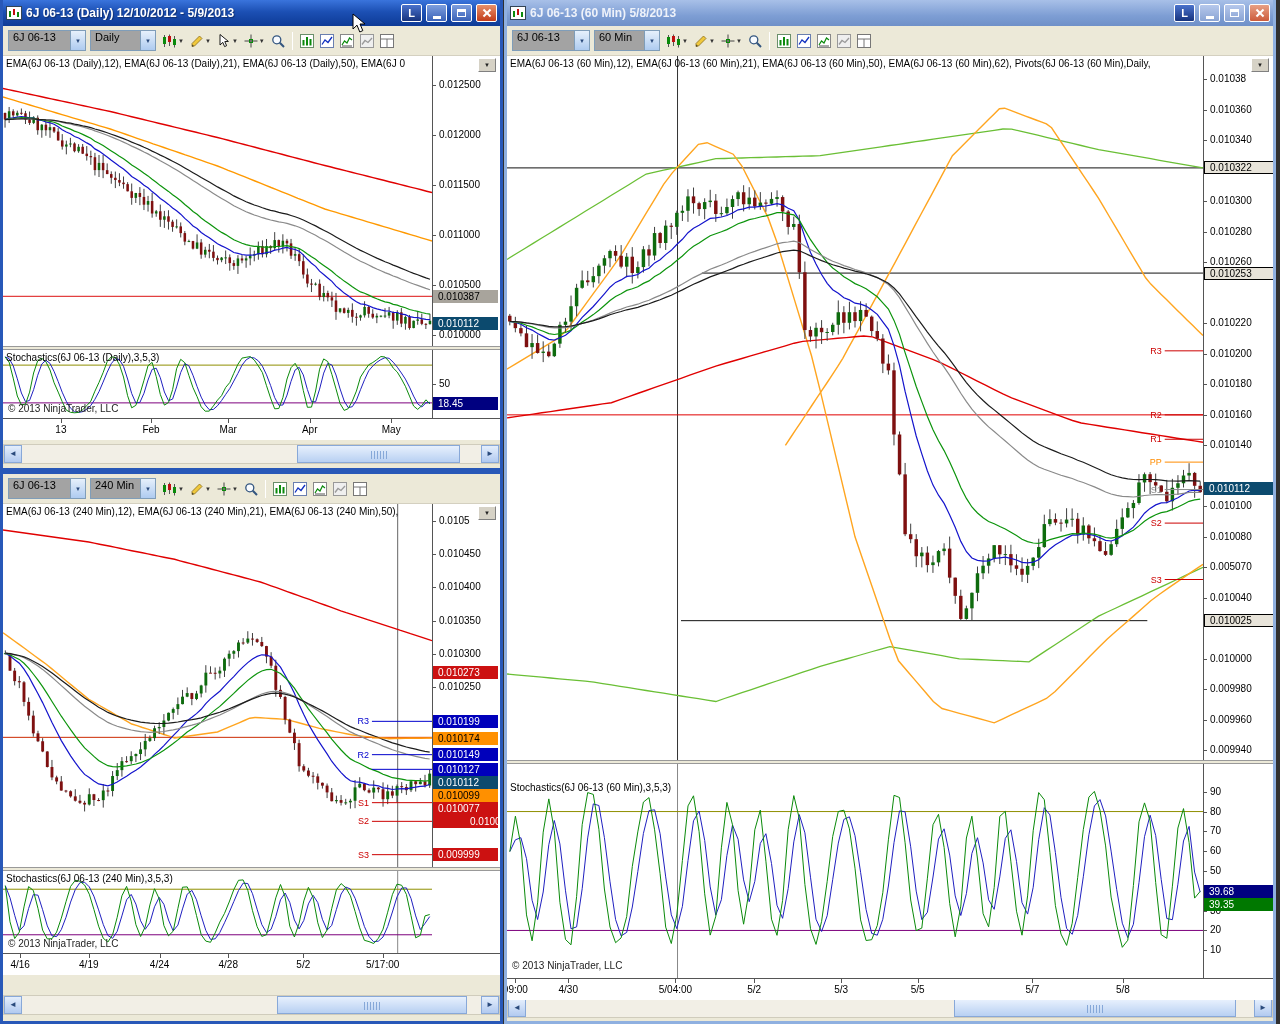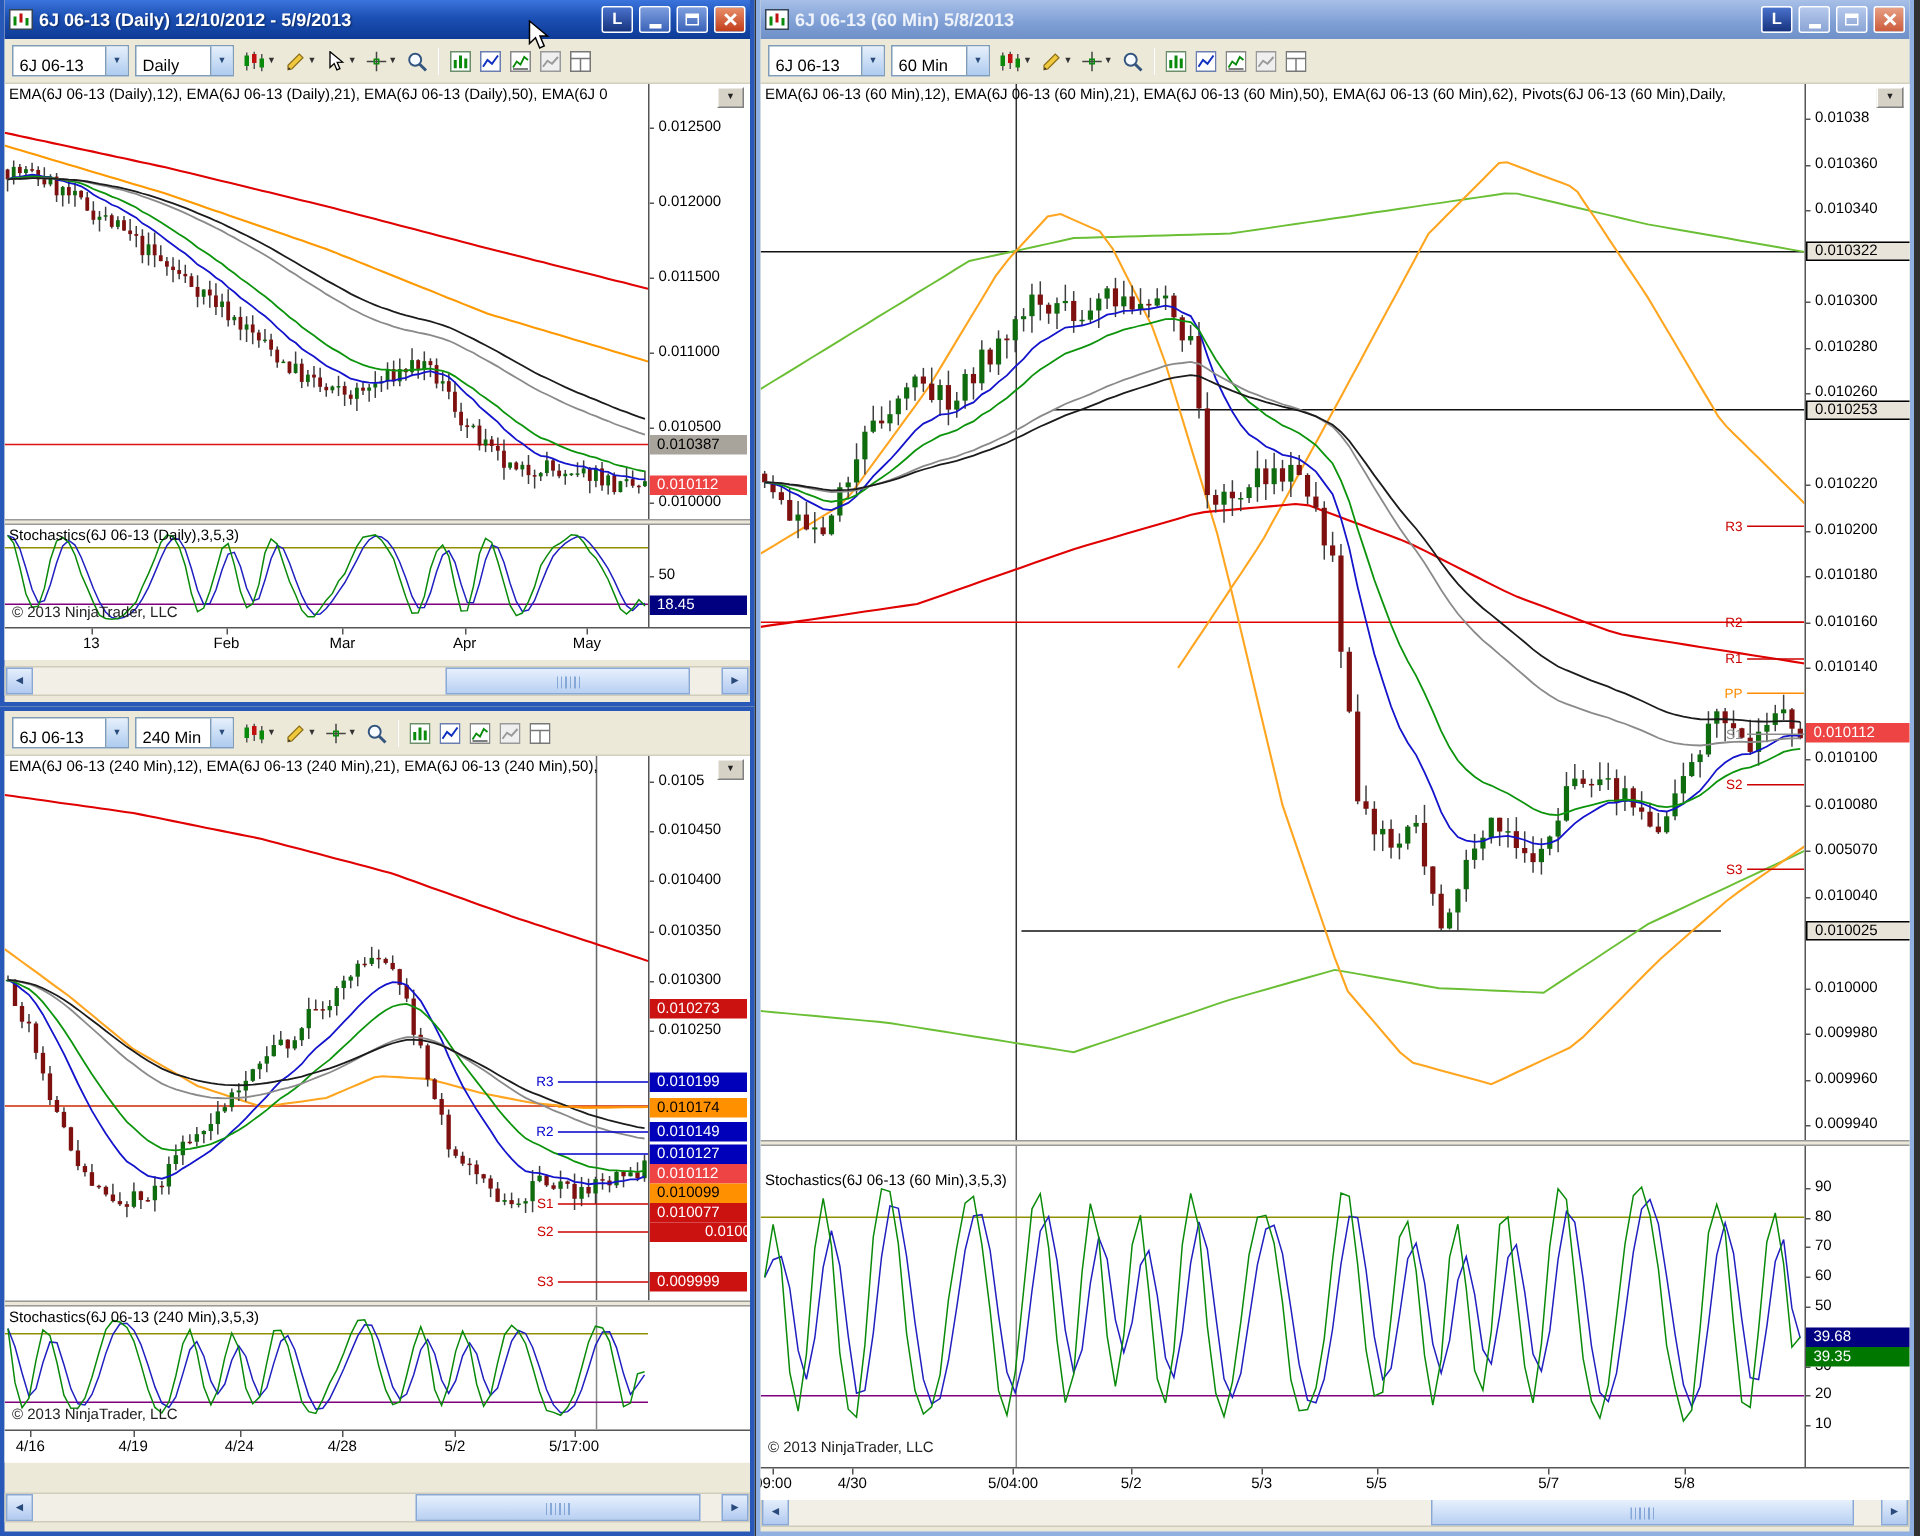--- a/index.html
+++ b/index.html
@@ -24,40 +24,40 @@
   .inactive .btn-min,.inactive .btn-max{background:linear-gradient(180deg,#b6c8ec,#8aa4d4);}
   .inactive .btn-close{background:linear-gradient(180deg,#e8a084,#cc5c3c);}
   .glyph-min{width:8px;height:3px;background:#fff;align-self:flex-end;margin-bottom:2px;}
   .glyph-max{width:9px;height:8px;border:1px solid #fff;border-top:3px solid #fff;}
   .glyph-close{position:relative;width:10px;height:10px;}
   .glyph-close::before,.glyph-close::after{content:"";position:absolute;left:4px;top:0;width:2px;height:10px;background:#fff;}
   .glyph-close::before{transform:rotate(45deg);}
   .glyph-close::after{transform:rotate(-45deg);}
 
   .toolbar{height:30px;background:#ece9d8;display:flex;align-items:center;gap:4px;padding:0 5px;border-bottom:1px solid #d4d0c0;}
-  .combo{height:21px;background:#ffffff;border:1px solid #7f9db9;display:flex;align-items:flex-end;font-size:11px;color:#000;}
+  .combo{height:21px;background:#a3a3a3;border:1px solid #7f9db9;display:flex;align-items:flex-start;font-size:11px;color:#000;}
   .combo-instrument{width:78px;}
   .combo-interval{width:66px;}
   .combo .cb-label{flex:1;padding-left:4px;white-space:nowrap;overflow:hidden;}
   .combo .cb-arrow{width:15px;height:100%;background:linear-gradient(180deg,#e6f0fb,#aecbf0);border-left:1px solid #7f9db9;display:flex;align-items:center;justify-content:center;font-size:6px;color:#2a4a7c;}
   .toolbar-icons{display:flex;align-items:center;gap:2px;}
   .tool-btn{background:#ece9d8;border:1px solid #ece9d8;height:24px;display:flex;align-items:center;justify-content:center;padding:0 1px;}
   .tool-dd{font-size:6px;color:#333;margin-left:1px;}
   .tool-sep{width:1px;height:18px;background:#b0ac9c;margin:0 3px;border-right:1px solid #fff;}
 
   .chart-body{position:absolute;left:0;right:0;background:#fff;}
   .price-svg,.stoch-svg{position:absolute;left:0;display:block;}
   .price-svg{top:0;}
   .indicator-label{position:absolute;left:3px;top:2px;font-size:10px;color:#000;white-space:nowrap;overflow:hidden;z-index:3;}
   .panel-dd{position:absolute;right:4px;top:2px;width:18px;height:14px;background:#d6d2c6;border:1px solid;border-color:#fff #808080 #808080 #fff;font-size:6px;line-height:11px;text-align:center;color:#222;z-index:6;}
   .price-axis,.stoch-axis{position:absolute;background:#fff;border-left:1px solid #555;font-size:10px;overflow:hidden;z-index:4;}
   .axis-tick{position:absolute;left:0;width:100%;height:12px;line-height:12px;padding-left:6px;color:#000;white-space:nowrap;}
   .axis-tick::before{content:"";position:absolute;left:0;top:6px;width:3px;height:1px;background:#555;}
   .axis-marker{position:absolute;left:0;right:2px;height:13px;line-height:13px;padding-left:5px;font-size:10px;white-space:nowrap;z-index:5;}
-  .mk-black{background:#ef4444;color:#fff;}
+  .mk-black{background:#0c4a6e;color:#fff;}
   .mk-gray{background:#a8a49c;color:#000;}
   .mk-red{background:#cc1111;color:#fff;}
   .mk-blue{background:#0000bb;color:#fff;}
   .mk-orange{background:#ff9000;color:#000;}
   .mk-navy{background:#000080;color:#fff;}
   .mk-green{background:#007800;color:#fff;}
   .mk-outline{background:#e8e4da;color:#000;border:1px solid #000;line-height:11px;}
   .panel-divider{position:absolute;left:0;right:0;height:4px;background:#ece9d8;border-top:1px solid #999;border-bottom:1px solid #999;z-index:4;}
   .stoch-label{position:absolute;left:3px;font-size:10px;color:#000;z-index:3;white-space:nowrap;}
   .copyright{position:absolute;left:5px;font-size:10px;color:#222;z-index:3;white-space:nowrap;}

